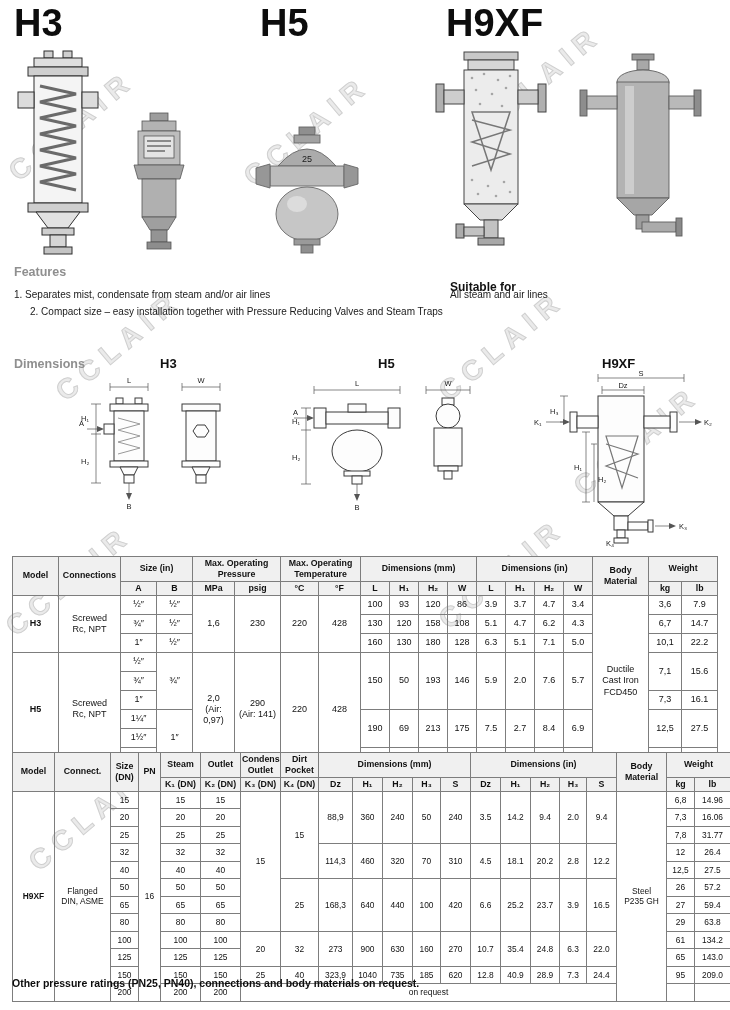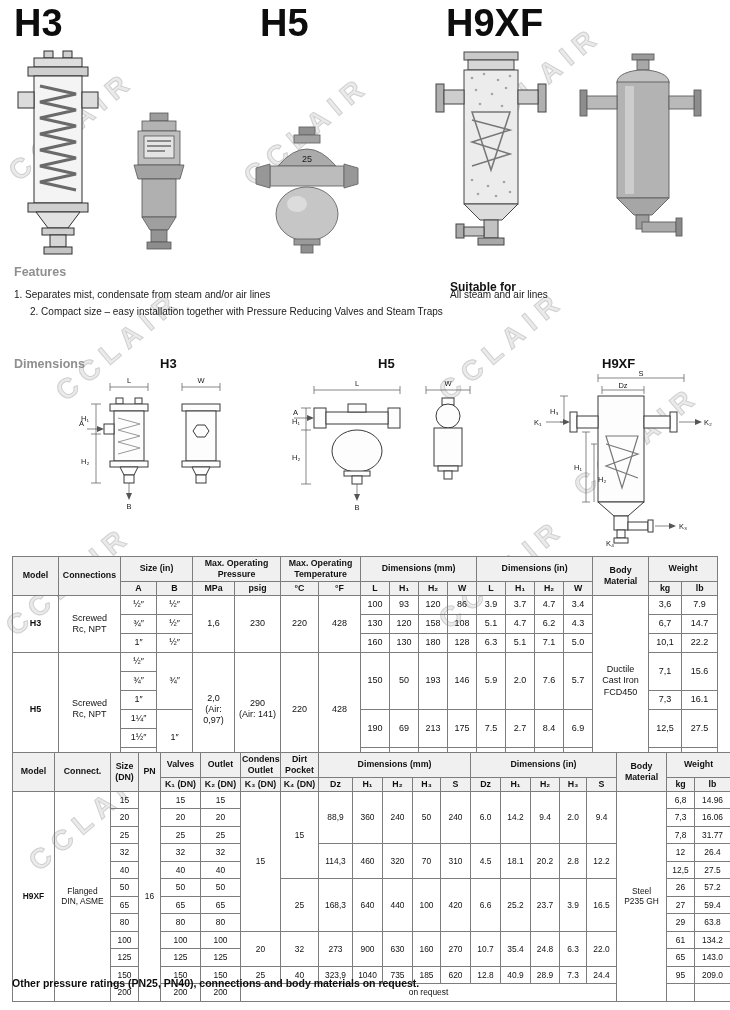--- a/index.html
+++ b/index.html
@@ -497,21 +497,21 @@
           <col style="width:28px">
           <col style="width:36px">
       </colgroup>
     <thead>
           <tr>
             <th rowspan="2">Model</th>
             <th rowspan="2">Connect.</th>
             <th rowspan="2">Size
 (DN)</th>
             <th rowspan="2">PN</th>
-            <th>Valves</th>
+            <th>Steam</th>
             <th>Outlet</th>
             <th>Condens.
 Outlet</th>
             <th>Dirt
 Pocket</th>
             <th colspan="5">Dimensions (mm)</th>
             <th colspan="5">Dimensions (in)</th>
             <th rowspan="2">Body
 Material</th>
             <th colspan="2">Weight</th>
@@ -544,21 +544,21 @@
             <td rowspan="12">16</td>
             <td>15</td>
             <td>15</td>
             <td rowspan="8">15</td>
             <td rowspan="5">15</td>
             <td rowspan="3">88,9</td>
             <td rowspan="3">360</td>
             <td rowspan="3">240</td>
             <td rowspan="3">50</td>
             <td rowspan="3">240</td>
-            <td rowspan="3">6.0</td>
+            <td rowspan="3">3.5</td>
             <td rowspan="3">14.2</td>
             <td rowspan="3">9.4</td>
             <td rowspan="3">2.0</td>
             <td rowspan="3">9.4</td>
             <td rowspan="12">Steel
 P235 GH</td>
             <td>6,8</td>
             <td>14.96</td>
           </tr>
           <tr>

